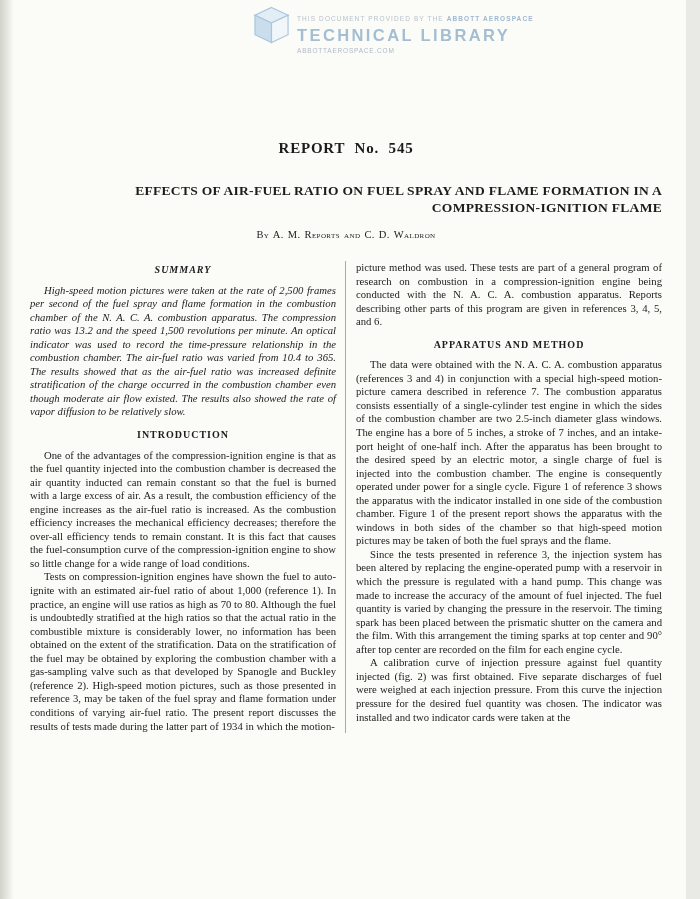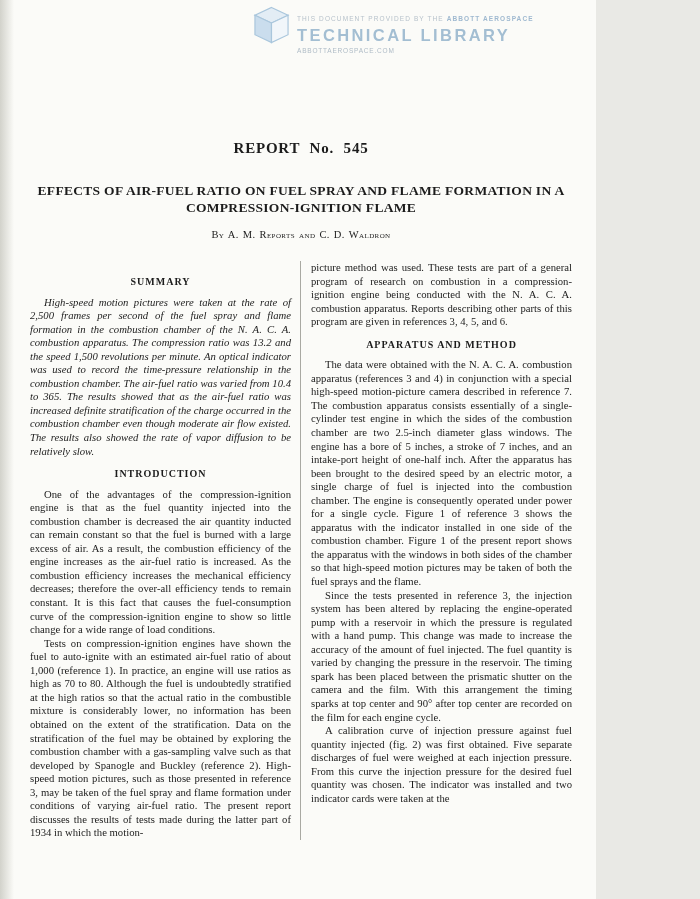--- a/index.html
+++ b/index.html
@@ -3,21 +3,21 @@
 <meta charset="utf-8">
 <style>
   html, body { margin: 0; padding: 0; }
   body {
     width: 700px; height: 899px;
     background: #e9e9e5;
     font-family: "Liberation Serif", serif;
   }
   .page {
     position: relative;
-    width: 596px; height: 899px;
+    width: 686px; height: 899px;
     background: #fbfbf8;
     color: #1c1c1c;
     overflow: hidden;
     box-sizing: border-box;
   }
   .scan-edge {
     position: absolute; left: 0; top: 0; bottom: 0; width: 14px;
     background: linear-gradient(90deg, #d2d2cb 0%, rgba(251,251,248,0) 100%);
     pointer-events: none;
   }
@@ -47,21 +47,21 @@
   
   .content {
     position: absolute; top: 140px; left: 30px; right: 24px;
   }
   .report-no {
     margin: 0; text-align: center;
     font-size: 15px; font-weight: bold;
     letter-spacing: 0.8px; word-spacing: 5px;
   }
   .paper-title {
-    margin: 25px 0 0 0; text-align: center;
+    margin: 25px 0 0 0; text-align: right;
     font-size: 13.5px; font-weight: bold;
     line-height: 17px; letter-spacing: 0.3px;
   }
   .byline {
     margin-top: 13px; text-align: center;
     font-size: 10.5px; font-variant: small-caps;
     letter-spacing: 0.4px; word-spacing: 1px;
   }
   
   .columns { display: flex; margin-top: 21px; }
@@ -69,21 +69,21 @@
     width: 50%; box-sizing: border-box;
     font-size: 10.7px; line-height: 13.55px;
     text-align: justify;
   }
   .col-left  { padding-right: 9px; border-right: 1px solid #a9a9a2; }
   .col-right { padding-left: 10px; }
   .section-heading {
     margin: 9px 0 7px 0; text-align: center;
     font-size: 10px; font-weight: bold; letter-spacing: 1px;
   }
-  .section-heading.first { margin-top: 14px; }
+  .section-heading.first { margin-top: 2px; font-style: italic; }
   .col p { margin: 0; text-indent: 14px; }
   .col p.no-indent { text-indent: 0; }
   .col p.italic { font-style: italic; }
   
   .page-footer {
     position: absolute; left: 0; right: 0; bottom: 22px;
     display: flex; justify-content: space-between; align-items: baseline;
     padding-left: 127px; padding-right: 42px;
   }
   .print-code { font-size: 8.2px; letter-spacing: 0.3px; color: #2a2a2a; }

